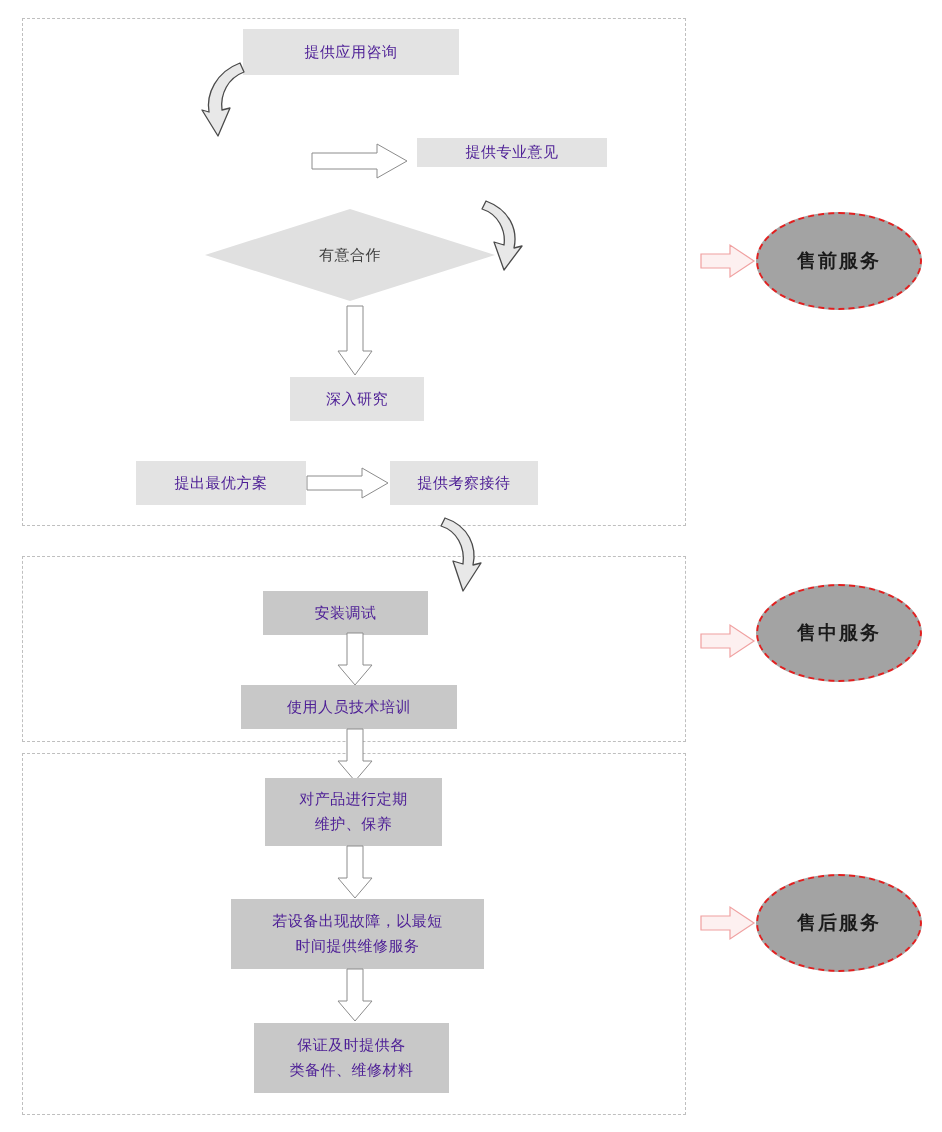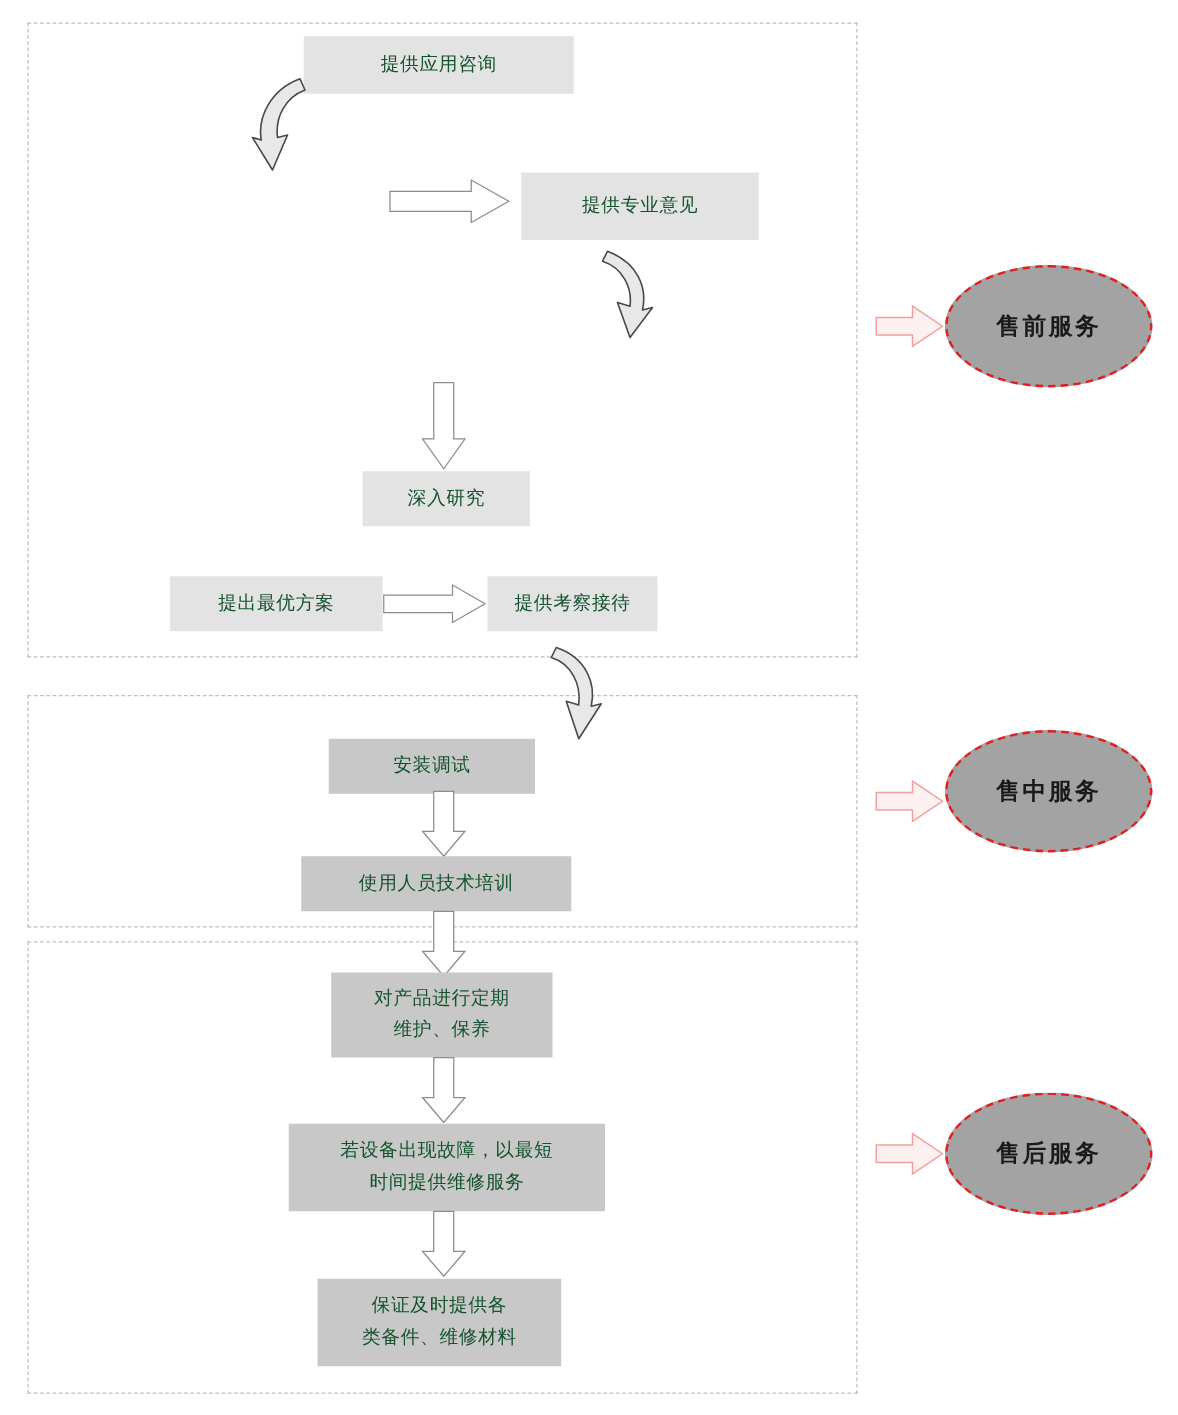--- a/index.html
+++ b/index.html
@@ -31,21 +31,21 @@
   .node {
     position: absolute;
     box-sizing: border-box;
     display: flex;
     flex-direction: column;
     align-items: center;
     justify-content: center;
     text-align: center;
     font-size: 15px;
     line-height: 1.65;
-    color: #14532d;
+    color: #4c1d95;
     letter-spacing: 0.5px;
     white-space: pre-line;
   }
   .node.light { background: #e3e3e3; }
   .node.dark  { background: #c8c8c8; }
 
   
   .diamond-wrap {
     position: absolute;
     display: flex;
@@ -118,40 +118,44 @@
 
   <svg class="arrow-svg" style="left:200px; top:60px;" width="52" height="84" viewBox="0 0 52 84">
     <path class="arrow-curved" d="M40 3 C16 12, 6 34, 9 52 L2 50 L18 76 L30 48 L22 50 C20 34, 28 18, 44 12 Z"></path>
   </svg>
 
 
   <svg class="arrow-svg" style="left:311px; top:143px;" width="98" height="36" viewBox="0 0 98 36">
     <path class="arrow-outline" d="M1 10 L66 10 L66 1 L96 18 L66 35 L66 26 L1 26 Z"></path>
   </svg>
 
-  <div class="node light" style="left:417px; top:138px; width:190px; height:54px;">提供专业意见</div>
+  <div class="node light" style="left:417px; top:138px; width:190px; height:29px;">提供专业意见</div>
 
   <svg class="arrow-svg" style="left:472px; top:198px;" width="52" height="76" viewBox="0 0 52 76">
     <path class="arrow-curved" d="M14 3 C38 12, 46 32, 42 50 L50 48 L32 72 L22 44 L32 47 C34 32, 26 16, 10 11 Z"></path>
   </svg>
 
+  <div class="diamond-wrap" style="left:205px; top:209px; width:290px; height:92px;">
+    <div class="diamond-shape"></div>
+    <div class="diamond-label">有意合作</div>
+  </div>
 
   <svg class="arrow-svg" style="left:337px; top:305px;" width="36" height="72" viewBox="0 0 36 72">
     <path class="arrow-outline" d="M10 1 L26 1 L26 46 L35 46 L18 70 L1 46 L10 46 Z"></path>
   </svg>
 
   <div class="node light" style="left:279px; top:377px; width:134px; height:44px;margin-left:11px;">深入研究</div>
 
   <div class="node light" style="left:136px; top:461px; width:170px; height:44px;">提出最优方案</div>
 
   <svg class="arrow-svg" style="left:306px; top:467px;" width="84" height="32" viewBox="0 0 84 32">
     <path class="arrow-outline" d="M1 9 L56 9 L56 1 L82 16 L56 31 L56 23 L1 23 Z"></path>
   </svg>
 
-  <div class="node light" style="left:390px; top:461px; width:136px; height:44px;">提供考察接待</div>
+  <div class="node light" style="left:390px; top:461px; width:148px; height:44px;">提供考察接待</div>
 
   <svg class="arrow-svg" style="left:700px; top:244px;" width="56" height="34" viewBox="0 0 56 34">
     <path class="arrow-red" d="M1 10 L30 10 L30 1 L54 17 L30 33 L30 24 L1 24 Z"></path>
   </svg>
   <div class="tag" style="left:756px; top:212px; width:166px; height:98px;">
     <span class="tag-label">售前服务</span>
   </div>
 
   <svg class="arrow-svg" style="left:435px; top:515px;" width="48" height="80" viewBox="0 0 48 80">
     <path class="arrow-curved" d="M10 3 C34 11, 42 32, 38 50 L46 48 L28 76 L18 46 L28 49 C30 32, 22 16, 6 11 Z"></path>

